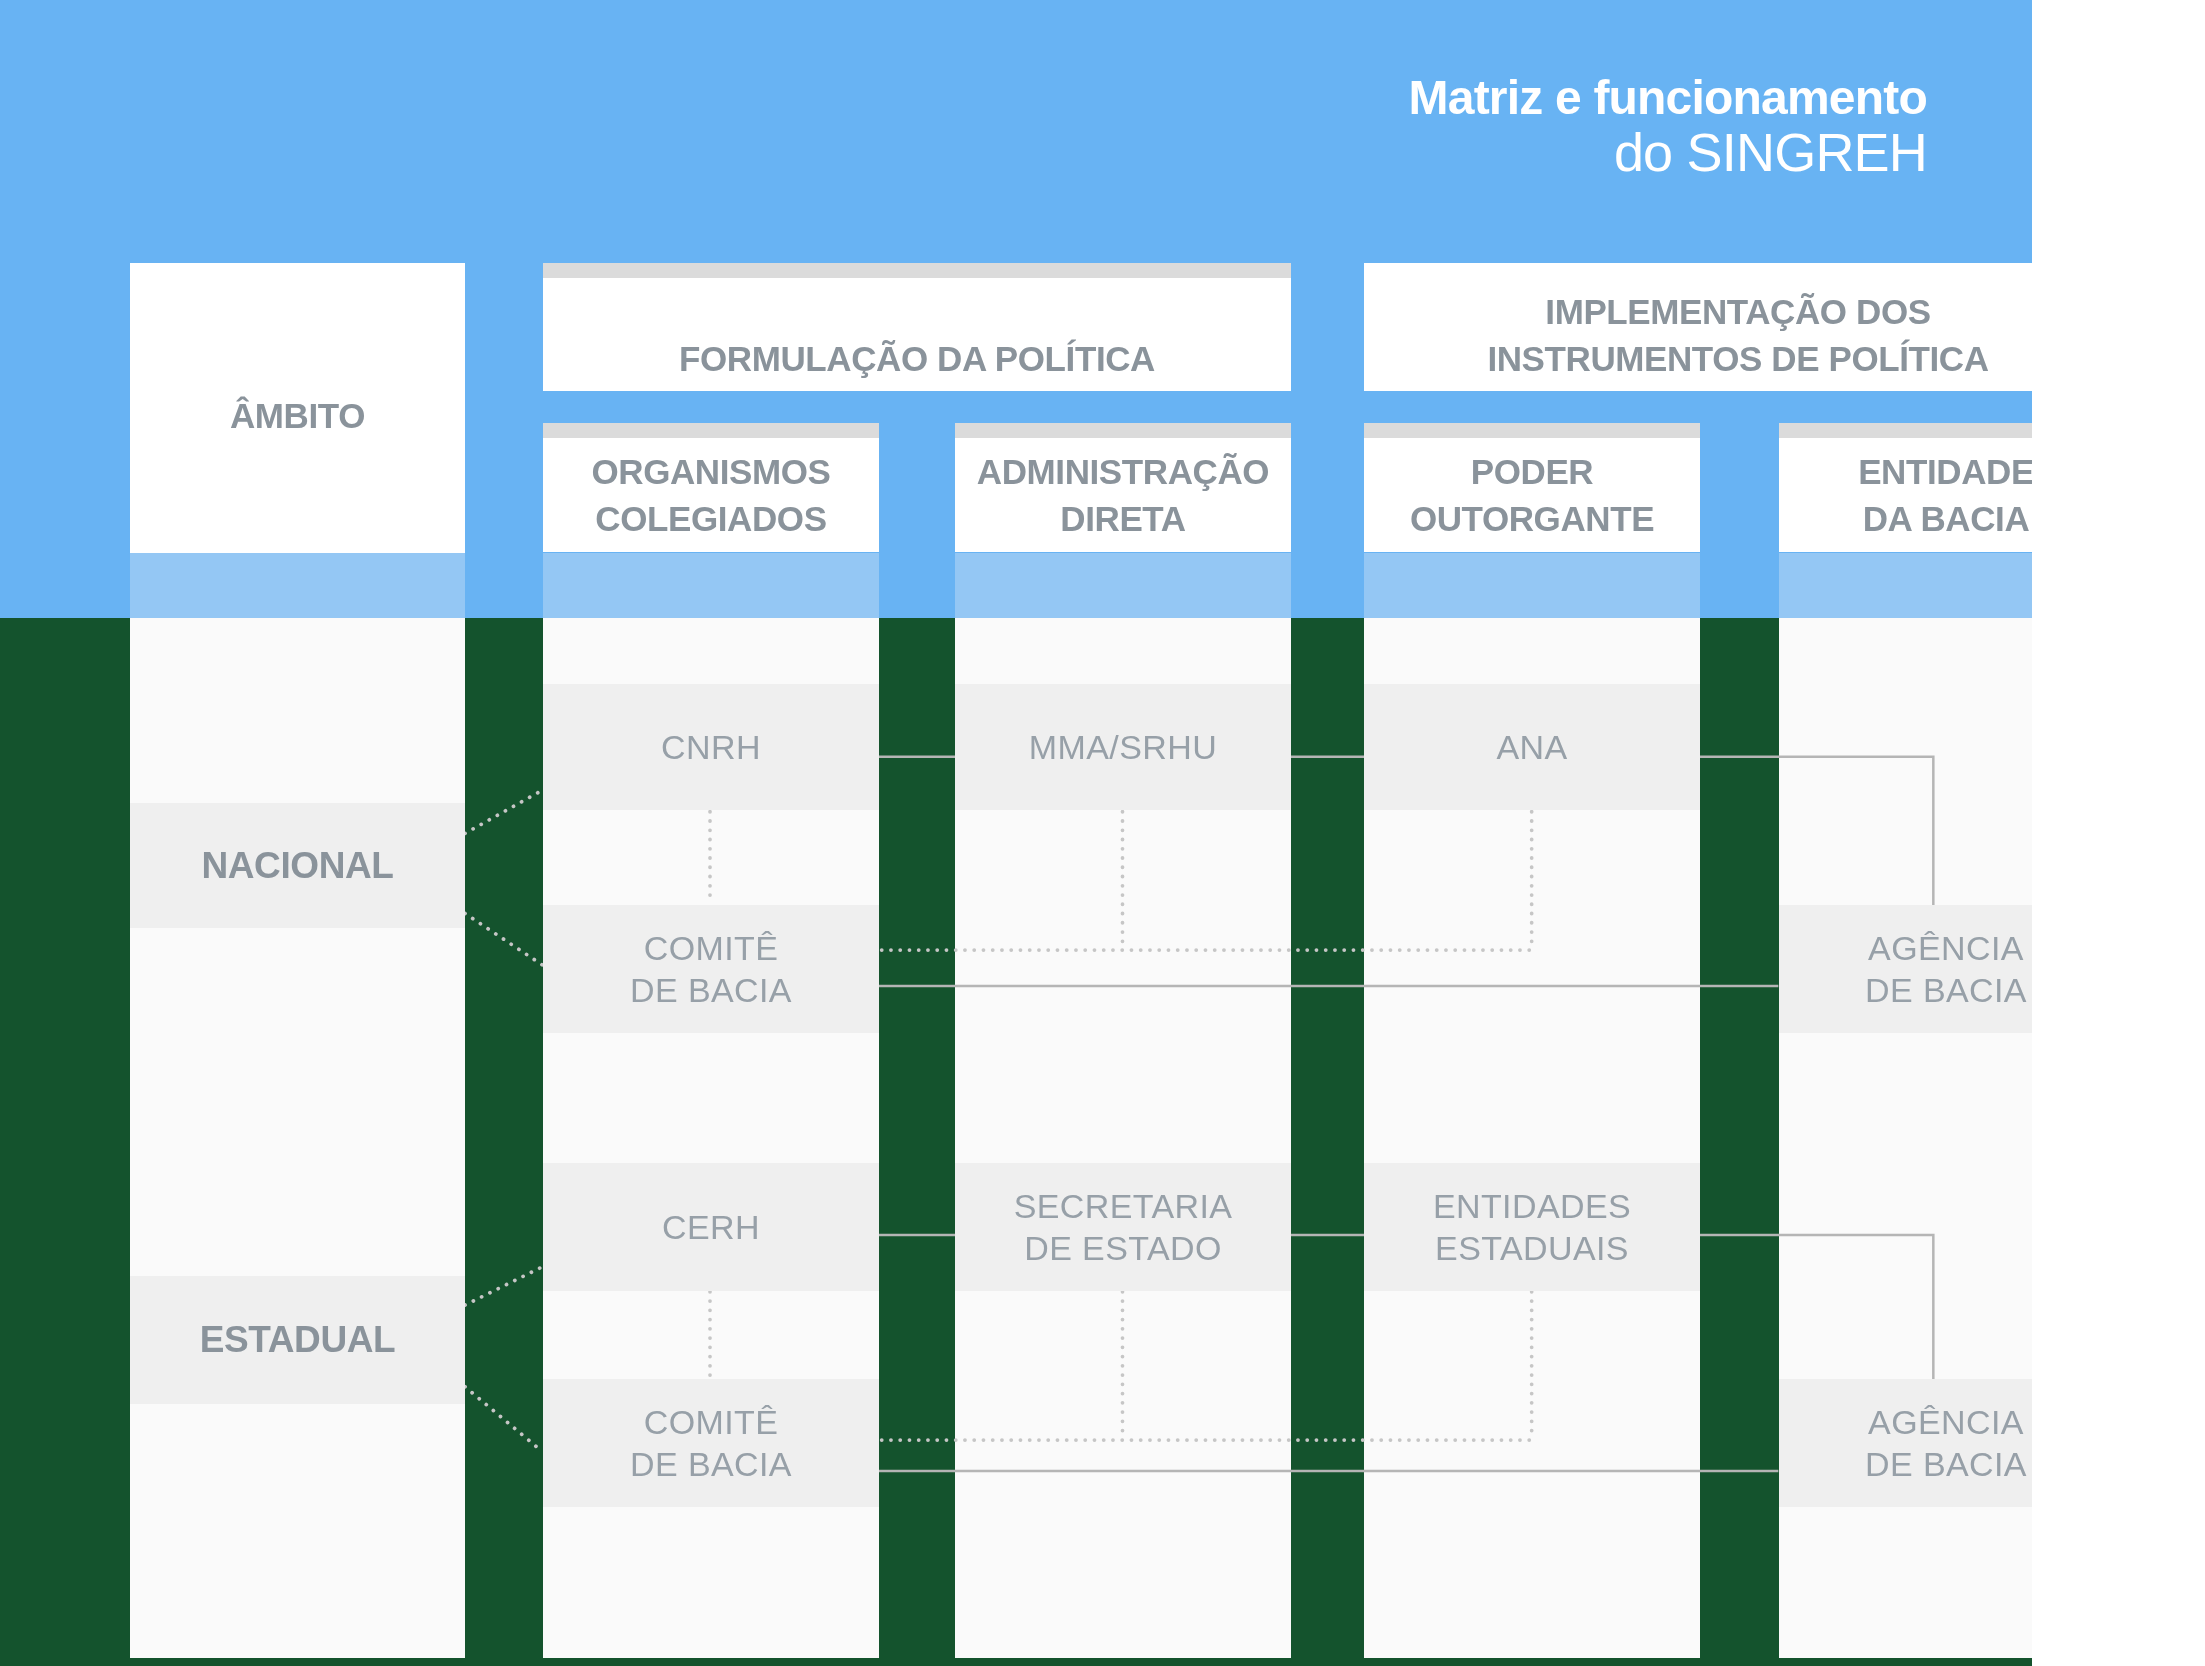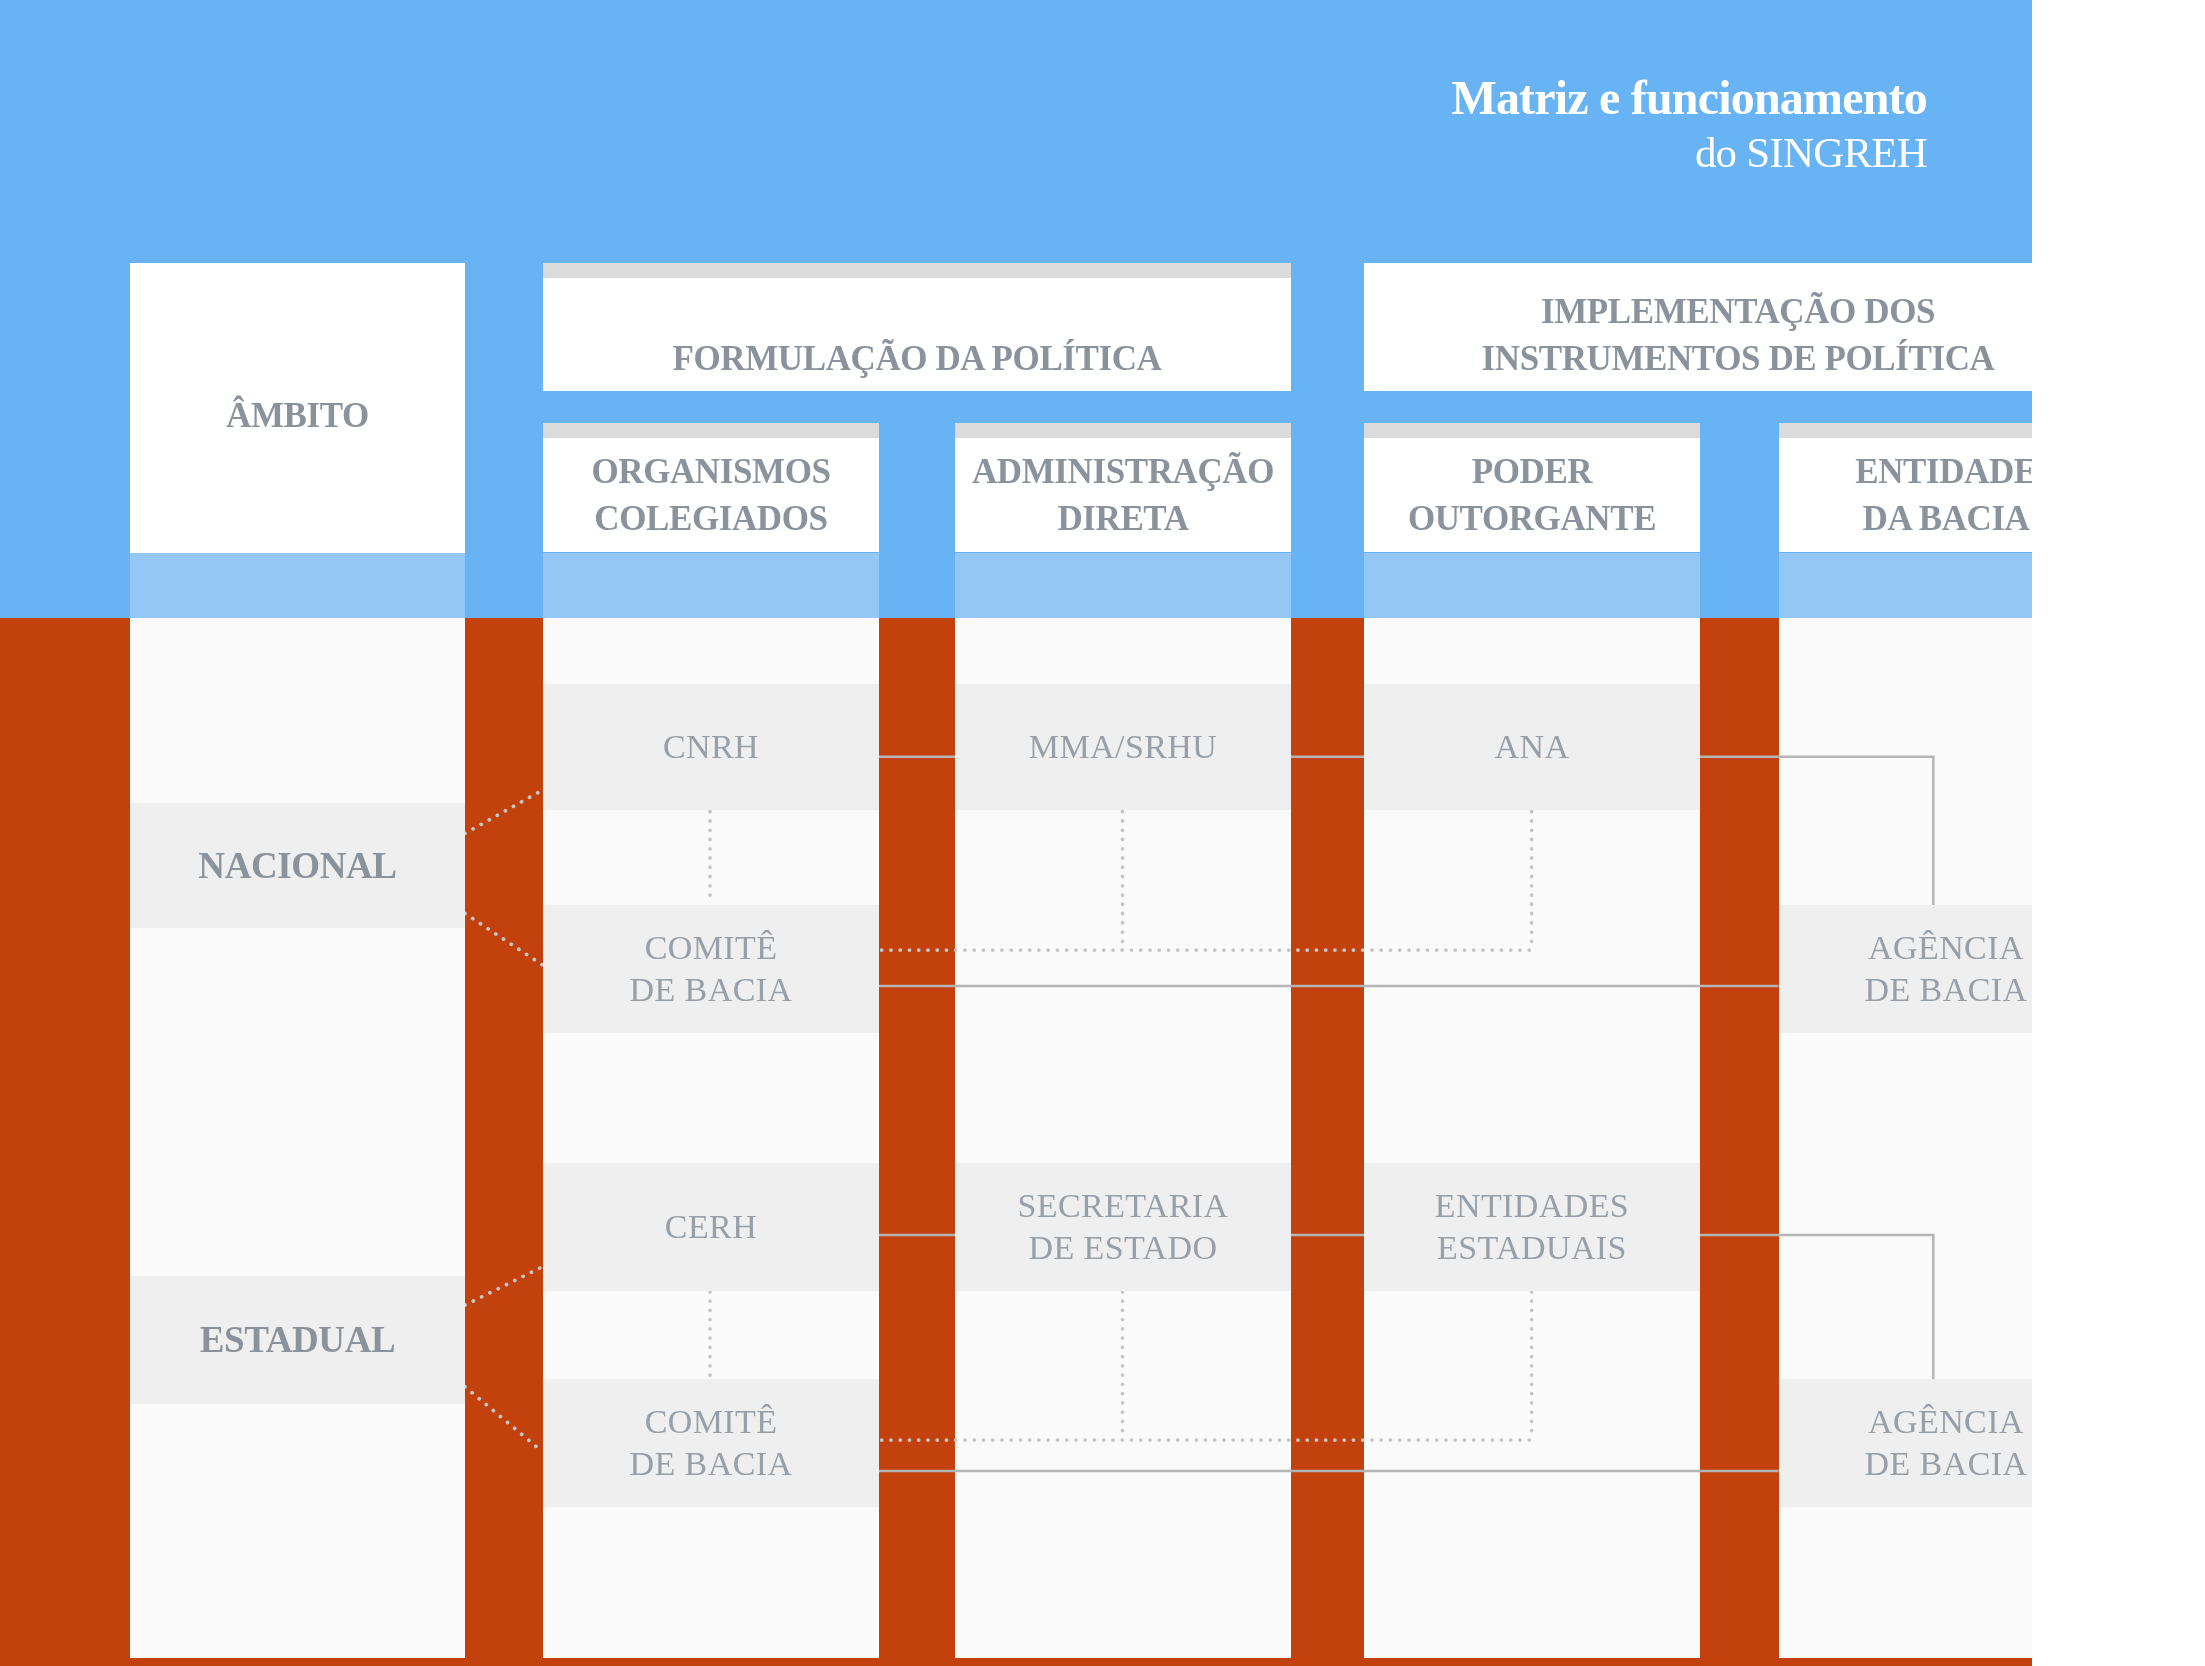--- a/index.html
+++ b/index.html
@@ -1,24 +1,24 @@
 <!DOCTYPE html>
 <html style="--header-blue: #68B3F3; --band-blue: #94C7F4; --band-gray: #FAFAFA; --box-fill: #EFEFEF; --strip-gray: #DBDBDB; --accent-yellow: #F8CE27; --accent-green: #71F89D; --header-text: #8A939B; --label-text: #97A0A8; --title-text: #FFFFFF; --line-solid: #B5B5B5; --line-dotted: #C6C6C6;font-size:13.3px"><head>
 <meta charset="utf-8">
 <style>
   html,body{margin:0;padding:0;background:#ffffff;}
   .canvas{
     position:relative;width:2032px;height:1666px;overflow:hidden;
-    background:#c2410c;
-    font-family:Liberation Serif, serif;
+    background:#14532d;
+    font-family:Liberation Sans, sans-serif;
   }
   .blue-band{position:absolute;left:0;top:0;width:2205px;height:618px;background:var(--header-blue);}
   .title{position:absolute;top:70px;right:105px;text-align:right;color:var(--title-text);}
   .title-line1{font-size:48px;font-weight:bold;line-height:55px;letter-spacing:-0.8px;}
-  .title-line2{font-size:43px;font-weight:normal;line-height:55px;letter-spacing:-0.8px;}
+  .title-line2{font-size:54px;font-weight:normal;line-height:55px;letter-spacing:-0.8px;}
 
   .colband-blue{position:absolute;top:553px;height:66px;background:var(--band-blue);}
   .tri{position:absolute;top:618px;width:0;height:0;border-left:30px solid transparent;border-right:30px solid transparent;border-top:28px solid var(--band-blue);}
   .colband-gray{position:absolute;top:618px;height:1040px;background:var(--band-gray);}
 
   .wires{position:absolute;left:0;top:0;z-index:2;}
   .wires .solid{stroke:var(--line-solid);stroke-width:3;fill:none;}
   .wires .dotted{stroke:var(--line-dotted);stroke-width:4.5;fill:none;stroke-linecap:round;stroke-dasharray:0.1 11;}
 
   .hbox{position:absolute;background:#ffffff;display:flex;flex-direction:column;z-index:3;}

